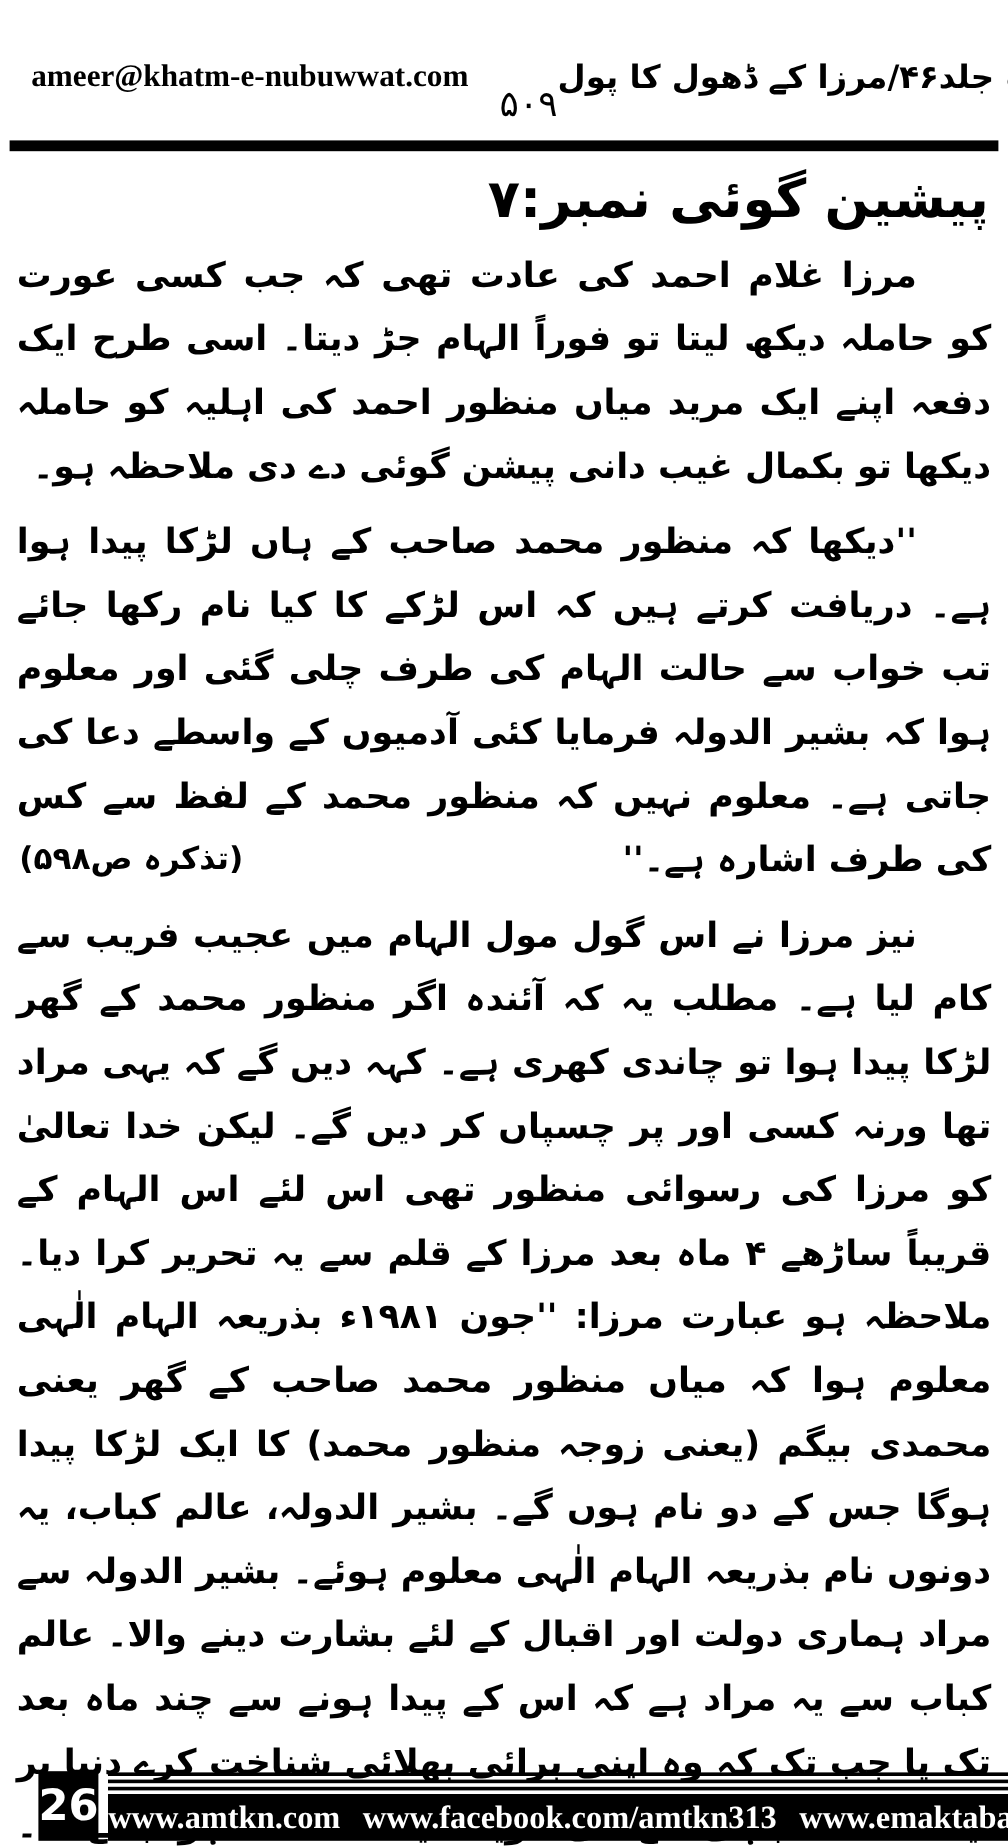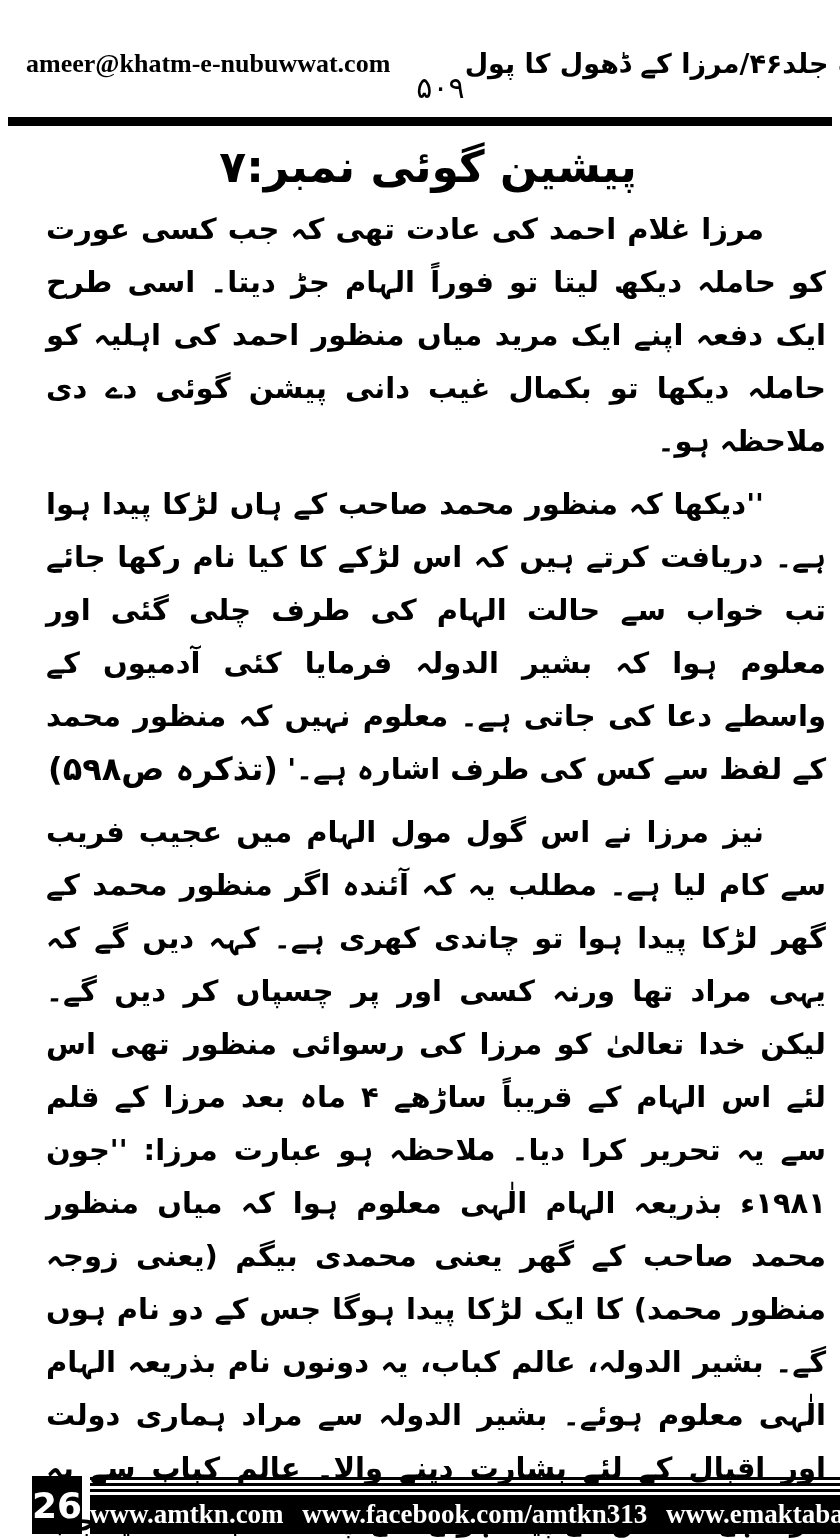--- a/index.html
+++ b/index.html
@@ -46,47 +46,46 @@
     white-space: nowrap;
   }
   .rule {
     height: 9px;
     background: #000000;
     margin: 8px 8px 0 8px;
   }
   
   .heading {
     direction: rtl;
-    text-align: center;
+    text-align: right;
     font-weight: bold;
     font-size: 44px;
     line-height: 1.3;
     padding: 12px 16px 2px 32px;
   }
   
   .content {
     direction: rtl;
     text-align: justify;
     font-weight: bold;
     font-size: 29px;
     line-height: 53px;
     padding: 6px 14px 0 14px;
   }
   .para {
     position: relative;
     text-indent: 62px;
     margin-bottom: 10px;
-    margin-left: 32px;
   }
   .quote-cite {
     position: absolute;
     left: 2px;
     bottom: 0;
     text-indent: 0;
-    font-size: 32px;
+    font-size: 26px;
     background: #ffffff;
     padding-right: 10px;
     white-space: nowrap;
   }
   
   .footer {
     position: absolute;
     left: 0; right: 0; bottom: 6px;
     height: 58px;
     display: flex;

